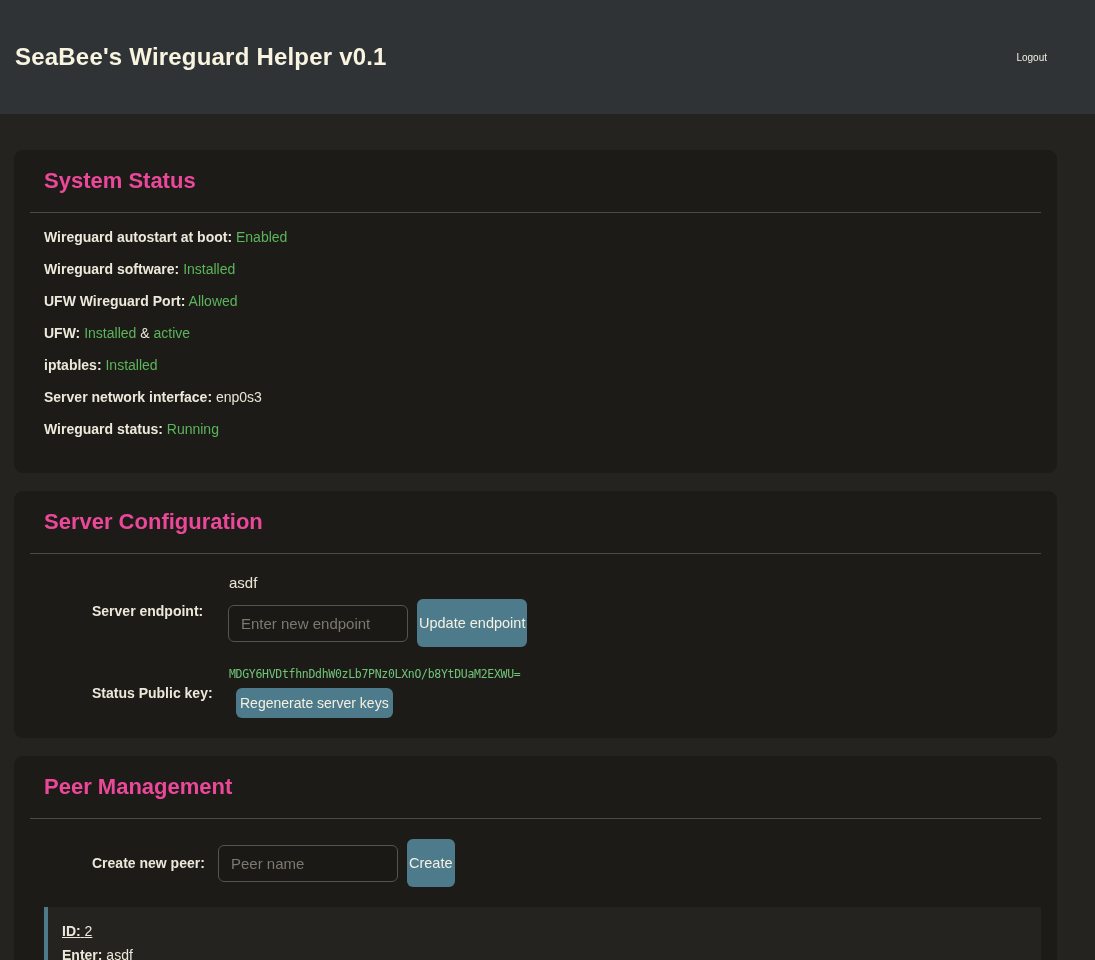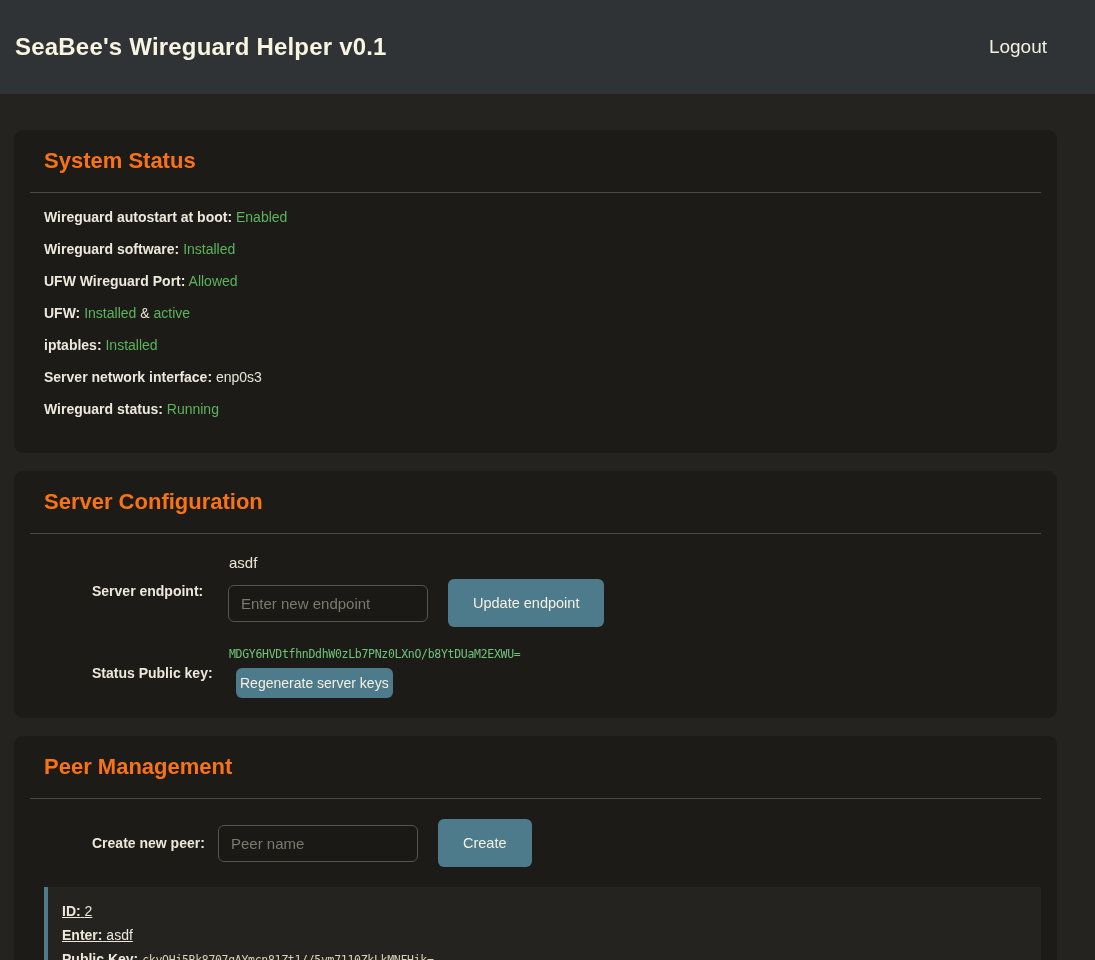--- a/index.html
+++ b/index.html
@@ -8,56 +8,56 @@
     width: 1095px;
     height: 960px;
     overflow: hidden;
     background: #24231f;
     color: #ece9db;
     font-family: "Liberation Sans", sans-serif;
   }
 
   
   .navbar {
-    height: 94px;
+    height: 114px;
     background: #2f3336;
     display: flex;
     align-items: center;
     justify-content: space-between;
     padding: 0 48px 0 15px;
   }
   .app-title {
     margin: 0;
     font-size: 24px;
     font-weight: bold;
     color: #f8f4e0;
     letter-spacing: 0.2px;
   }
   .logout {
     color: #f2efde;
-    font-size: 19px;
+    font-size: 10px;
     text-decoration: none;
     cursor: pointer;
   }
 
   
   main { margin: 36px 38px 0 14px; }
 
   .card {
     background: #1c1b17;
     border-radius: 9px;
     padding: 16px 16px 20px 16px;
     margin-bottom: 18px;
   }
   .card h2 {
     margin: 0;
     padding: 2px 0 18px 14px;
     font-size: 22px;
     font-weight: bold;
-    color: #f97316;
+    color: #ec4899;
     border-bottom: 1px solid #4c4a44;
   }
 
   
   .status-line {
     font-size: 14px;
     line-height: 16px;
     margin: 16px 0 16px 14px;
   }
   .lbl { font-weight: bold; color: #ece9db; }
@@ -80,38 +80,38 @@
     margin-left: 48px;
   }
   .current-value { font-size: 15px; color: #e9e6d6; margin: 0 0 8px 1px; }
   .inline-row { display: flex; align-items: center; }
 
   input.text {
     background: #1a1916;
     border: 1px solid #57544d;
     border-radius: 6px;
     height: 37px;
-    width: 200px;
+    width: 180px;
     padding: 0 12px;
     color: #e9e6d8;
     font-size: 15px;
     font-family: "Liberation Sans", sans-serif;
     outline: none;
   }
   input.text::placeholder { color: #7c796e; }
 
   .btn {
     background: #4e7b8c;
     color: #f4f1e2;
     border: none;
     border-radius: 6px;
     font-family: "Liberation Sans", sans-serif;
     font-size: 14.5px;
-    padding: 16px 25px;
-    margin-left: 20px;
+    padding: 16px 2px;
+    margin-left: 9px;
     cursor: pointer;
     white-space: nowrap;
   }
   .btn.small {
     padding: 7px 4px;
     margin-left: 8px;
     font-size: 14px;
   }
 
   .mono-key {

